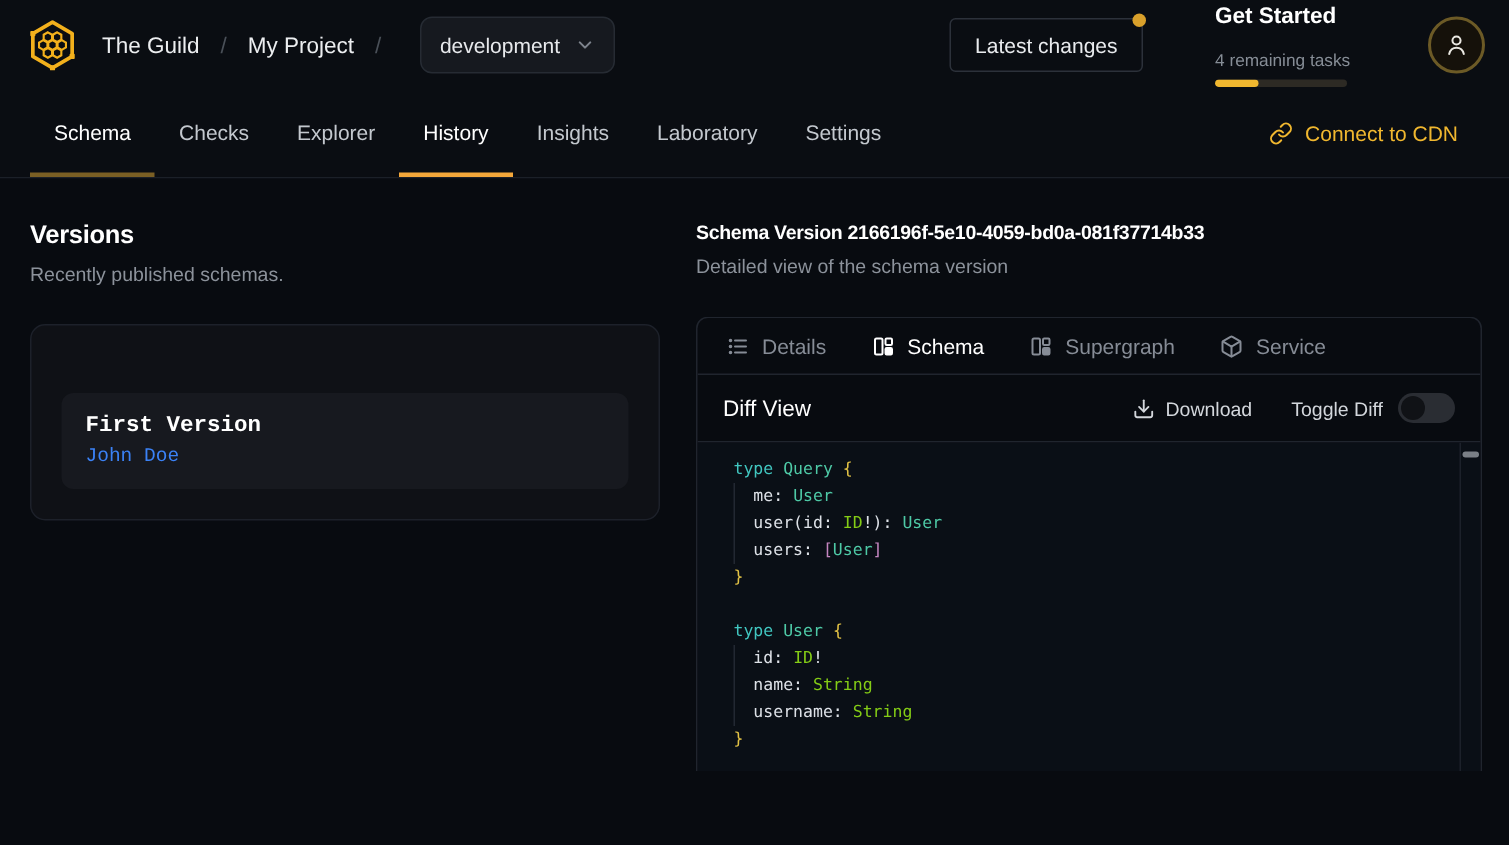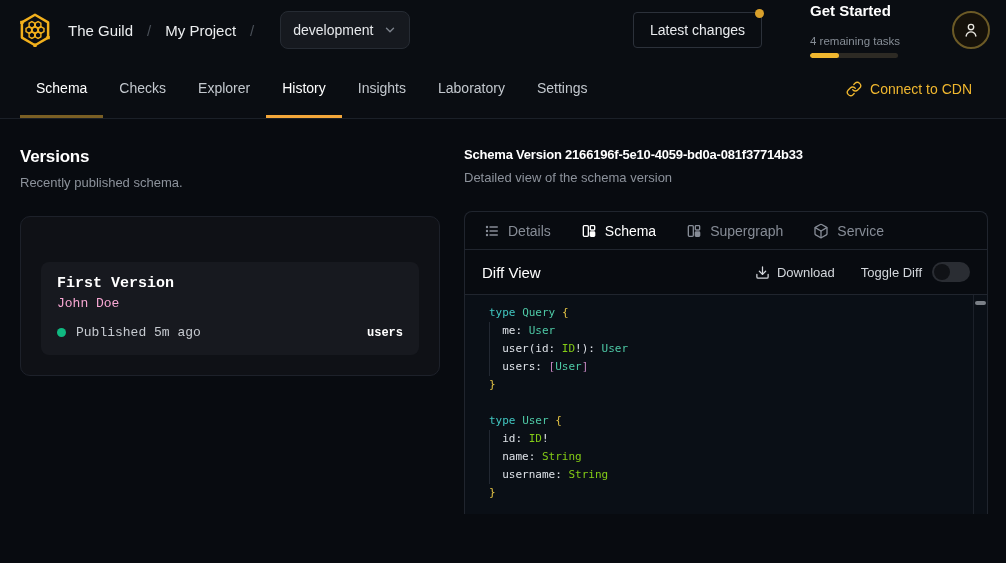--- a/index.html
+++ b/index.html
@@ -48,21 +48,21 @@
   
   .main { display:flex; height:444px; background:#080b10; }
   .col-left { width:464px; padding:28px 24px 0 20px; flex:0 0 auto; }
   .col-right { flex:1; padding:28px 18px 0 0; min-width:0; }
   .h-title { font-size:17px; font-weight:600; color:#ffffff; letter-spacing:-0.2px; white-space:nowrap; }
   .h-sub { font-size:13px; color:#8c929b; margin-top:8px; }
   
   .versions-card { margin-top:26px; background:#0f1116; border:1px solid #1d212a; border-radius:10px; padding:20px; }
   .version-item { margin-top:25px; background:#17191f; border-radius:8px; padding:13px 16px 15px; cursor:pointer;font-family:Liberation Mono, monospace; }
   .vi-name { font-size:15px; font-weight:600; color:#ffffff; }
-  .vi-author { font-size:13px; color:#f9a8d4; margin-top:4px; }
+  .vi-author { font-size:13px; color:#3b82f6; margin-top:4px; }
   .vi-row { margin-top:14px; display:flex; align-items:center; }
   .vi-dot { width:9px; height:9px; border-radius:50%; background:#10b981; margin-right:10px; flex:0 0 auto; }
   .vi-status { font-size:13px; color:#c6cad0; }
   .vi-service { margin-left:auto; font-size:12px; font-weight:700; color:#ffffff; }
   
   .detail-panel { margin-top:26px; border:1px solid #20252e; border-bottom:none; border-radius:8px 8px 0 0; height:303px; display:flex; flex-direction:column; overflow:hidden; }
   .detail-tabs { height:38px; flex:0 0 auto; display:flex; align-items:center; gap:30px; padding:0 19px; border-bottom:1px solid #20252e; }
   .dtab { display:flex; align-items:center; gap:8px; font-size:14px; color:#868c96; cursor:pointer; }
   .dtab.is-active { color:#ffffff; }
   .dtab svg { flex:0 0 auto; }
@@ -156,30 +156,25 @@
       <path d="M14 11a5 5 0 0 0-7.54-.54l-3 3a5 5 0 0 0 7.07 7.07l1.71-1.71"></path>
     </svg>
     <span>Connect to CDN</span>
   </div>
 </div>
 
 <div class="main">
 
   <div class="col-left">
     <div class="h-title">Versions</div>
-    <div class="h-sub">Recently published schema.</div>
+    <div class="h-sub">Recently published schemas.</div>
     <div class="versions-card">
       <div class="version-item">
         <div class="vi-name">First Version</div>
         <div class="vi-author">John Doe</div>
-        <div class="vi-row">
-          <span class="vi-dot"></span>
-          <span class="vi-status">Published 5m ago</span>
-          <span class="vi-service">users</span>
-        </div>
       </div>
     </div>
   </div>
 
   <div class="col-right">
     <div class="h-title" style="font-size:13px;">Schema Version 2166196f-5e10-4059-bd0a-081f37714b33</div>
     <div class="h-sub">Detailed view of the schema version</div>
 
     <div class="detail-panel">
 

